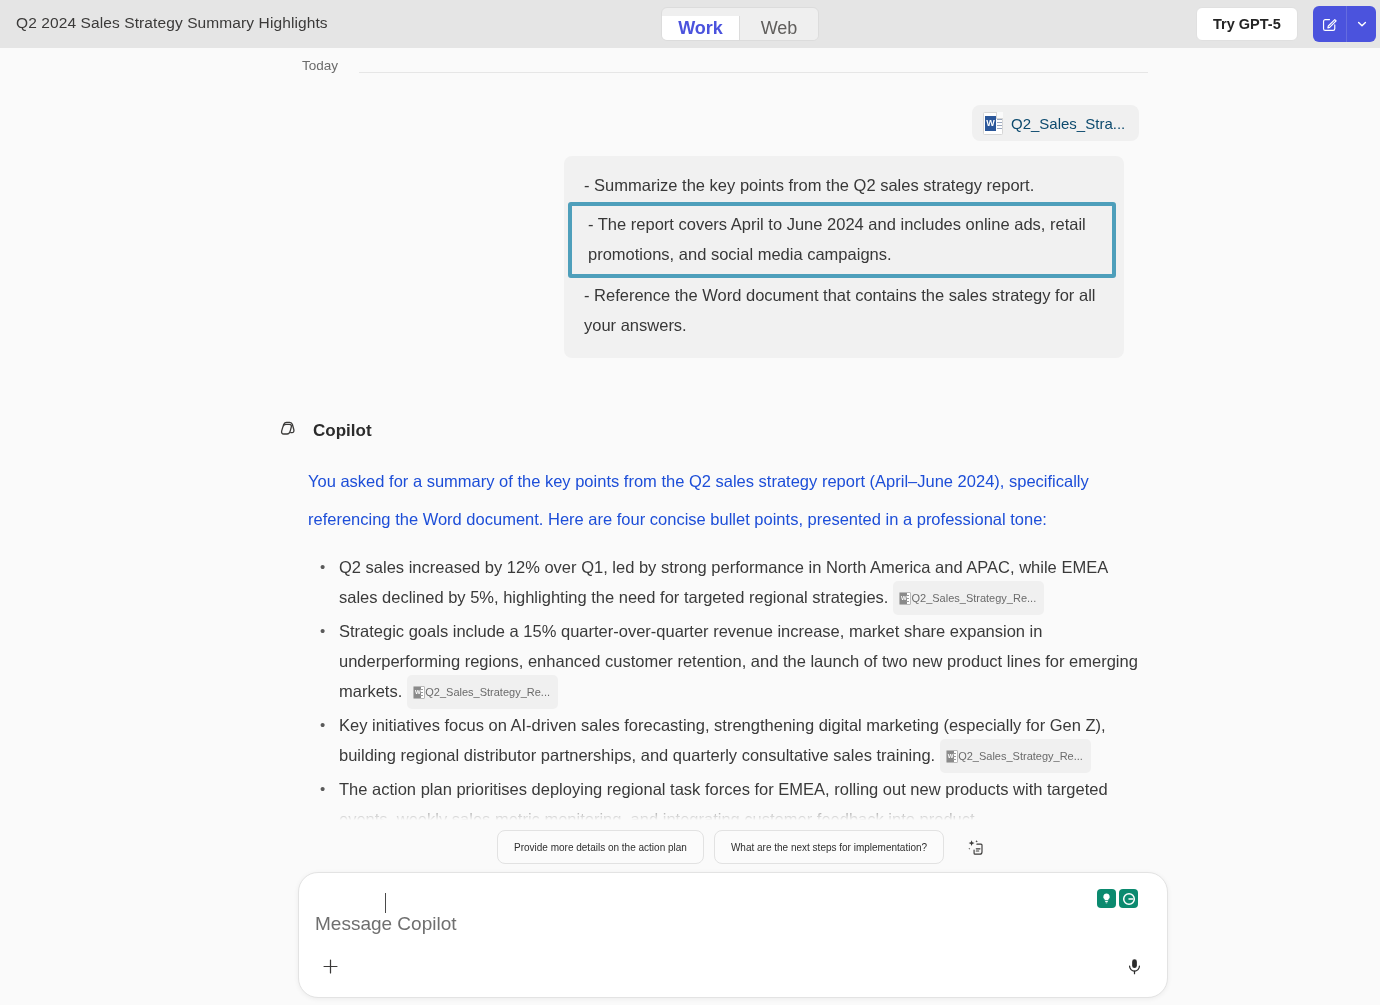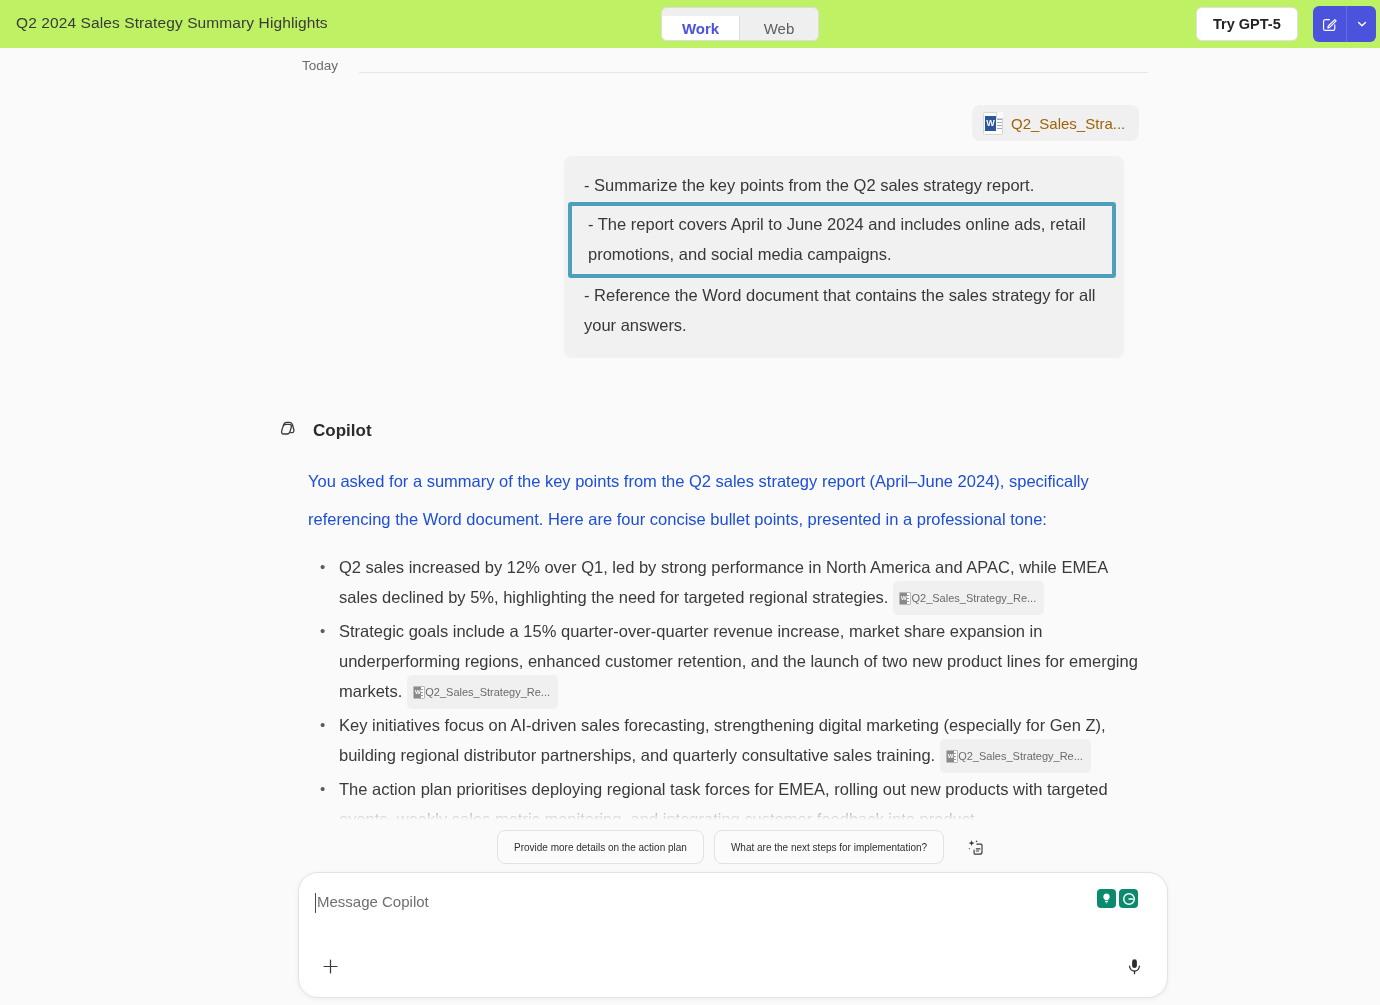--- a/index.html
+++ b/index.html
@@ -18,21 +18,21 @@
   }
 
   
   .topbar {
     position: absolute;
     top: 0; left: 0;
     width: 1380px;
     height: 48px;
     display: flex;
     align-items: center;
-    background: #bef264;
+    background: #e5e5e5;
   }
 
   .page-title {
     position: absolute;
     left: 16px;
     top: 14px;
     font-size: 15.5px;
     color: #3b3a39;
     letter-spacing: 0.1px;
     white-space: nowrap;
@@ -49,21 +49,21 @@
     border-radius: 6px;
     overflow: hidden;
     background: #efefef;
   }
   .seg-btn {
     display: flex;
     align-items: center;
     justify-content: center;
     min-width: 78px;
     padding: 0 16px;
-    font-size: 15px;
+    font-size: 18px;
     color: #605e5c;
     background: #efefef;
     cursor: pointer;
     border-right: 1px solid #dcdcdc;
     margin-top: 8px;
   }
   .seg-btn:last-child { border-right: none; }
   .seg-btn.active {
     background: #ffffff;
     color: #4b53dd;
@@ -147,21 +147,21 @@
     display: flex;
     align-items: center;
     gap: 8px;
     padding: 0 14px 0 11px;
     background: #f0f0f0;
     border-radius: 8px;
     cursor: pointer;
   }
   .attach-name {
     font-size: 15px;
-    color: #a16207;
+    color: #0c4a6e;
     white-space: nowrap;
   }
 
   
   .word-doc {
     position: relative;
     width: 20px;
     height: 23px;
     background: #ffffff;
     border: 1px solid #d6d6d6;
@@ -366,24 +366,25 @@
     width: 870px;
     height: 126px;
     background: #ffffff;
     border: 1px solid #e3e3e3;
     border-radius: 20px;
     box-shadow: 0 1px 5px rgba(0,0,0,0.06);
   }
   .composer-placeholder {
     position: absolute;
     left: 16px; top: 20px;
-    font-size: 15px;
+    font-size: 19px;
     color: #6f6f6f;
     display: flex;
-    align-items: flex-start;
+    align-items: center;
+    flex-direction: column;
   }
   .caret {
     display: inline-block;
     width: 1px;
     height: 20px;
     background: #4a4a4a;
     margin-right: 1px;
   }
   .grammarly {
     position: absolute;

